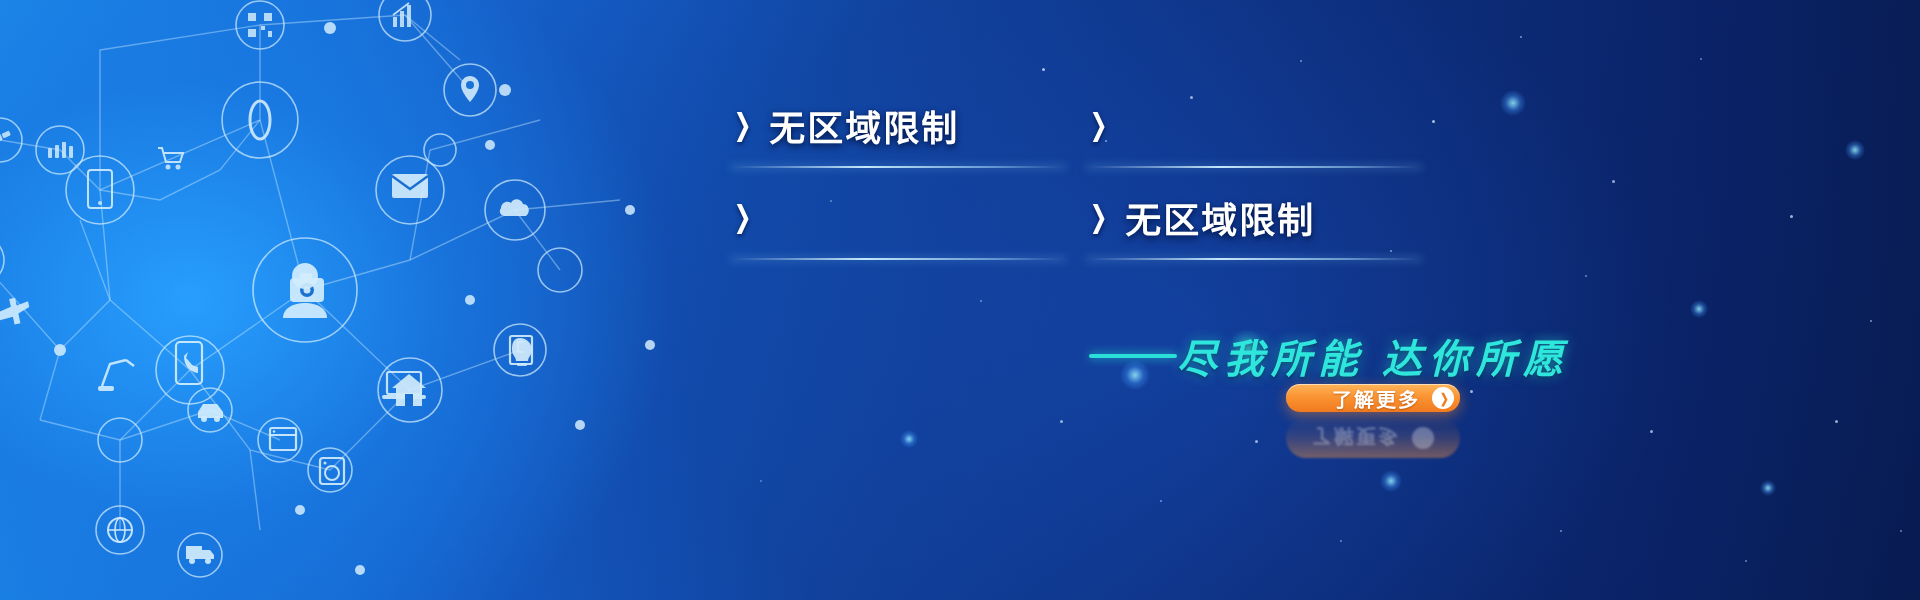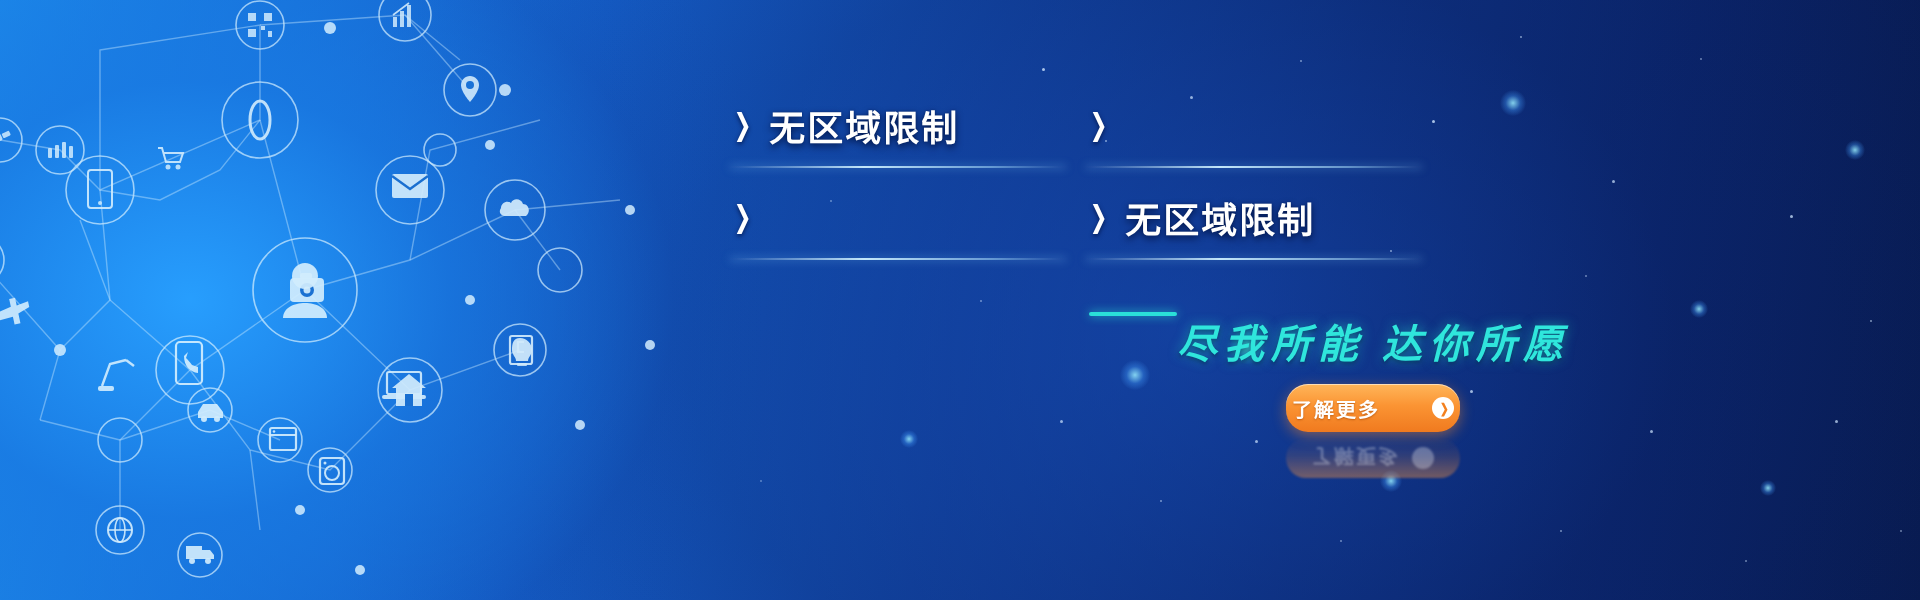--- a/index.html
+++ b/index.html
@@ -33,30 +33,30 @@
   .chev{flex:0 0 auto;color:#ffffff;font-size:30px;line-height:1;font-weight:bold;
     text-shadow:0 2px 5px rgba(0,20,70,0.85);transform:scaleX(0.72);}
   .flabel{color:#ffffff;font-size:36px;font-weight:bold;letter-spacing:2px;white-space:nowrap;
     text-shadow:0 3px 7px rgba(0,18,64,0.9), 0 0 2px rgba(0,30,90,0.7);}
   .fsep{position:absolute;left:0;bottom:0;width:336px;height:2px;
     background:linear-gradient(90deg, rgba(160,215,255,0.05) 0%, rgba(205,240,255,0.95) 40%, rgba(170,225,255,0.55) 78%, rgba(150,210,255,0.05) 100%);
     box-shadow:0 0 8px rgba(140,215,255,0.55);}
   .frow.r2 .fitem{padding-top:20px;}
 
   
-  .tagline{position:absolute;right:0px;top:216px;display:flex;align-items:flex-start;}
+  .tagline{position:absolute;right:0px;top:231px;display:flex;align-items:center;}
   .tag-dash{width:88px;height:4px;background:#2ae0d8;box-shadow:0 0 10px rgba(42,224,216,0.8);border-radius:2px;}
   .tag-text{color:#2fe6dc;font-family:"Liberation Serif","DejaVu Serif",serif;font-size:40px;
     font-style:italic;font-weight:bold;letter-spacing:7px;white-space:nowrap;
     text-shadow:0 0 12px rgba(40,225,215,0.55), 0 2px 4px rgba(0,20,60,0.7);}
 
   
   .btn-wrap{position:absolute;right:110px;top:288px;}
-  .btn{display:flex;align-items:center;justify-content:space-between;gap:12px;
-    width:174px;height:48px;border-radius:22px;border:0;cursor:pointer;
+  .btn{display:flex;align-items:center;justify-content:flex-end;gap:12px;
+    width:174px;height:28px;border-radius:22px;border:0;cursor:pointer;
     background:linear-gradient(180deg,#ffb65a 0%, #fb9433 45%, #f07a1f 100%);
     box-shadow:0 4px 14px rgba(255,140,40,0.45), inset 0 1px 0 rgba(255,255,255,0.55);}
   .btn-label{color:#ffffff;font-size:20px;font-weight:bold;letter-spacing:2px;
     text-shadow:0 1px 2px rgba(150,60,0,0.55);}
   .btn-arrow{width:22px;height:22px;border-radius:50%;background:#ffffff;
     display:flex;align-items:center;justify-content:center;}
   .btn-arrow span{color:#f3801f;font-size:13px;font-weight:bold;line-height:1;transform:translateX(1px) scaleX(0.8);}
   .btn-reflect{margin-top:6px;width:174px;height:40px;border-radius:22px;
     background:linear-gradient(180deg, rgba(255,150,60,0.42) 0%, rgba(255,140,50,0.14) 55%, rgba(255,140,50,0) 100%);
     transform:scaleY(-1);filter:blur(1px);

